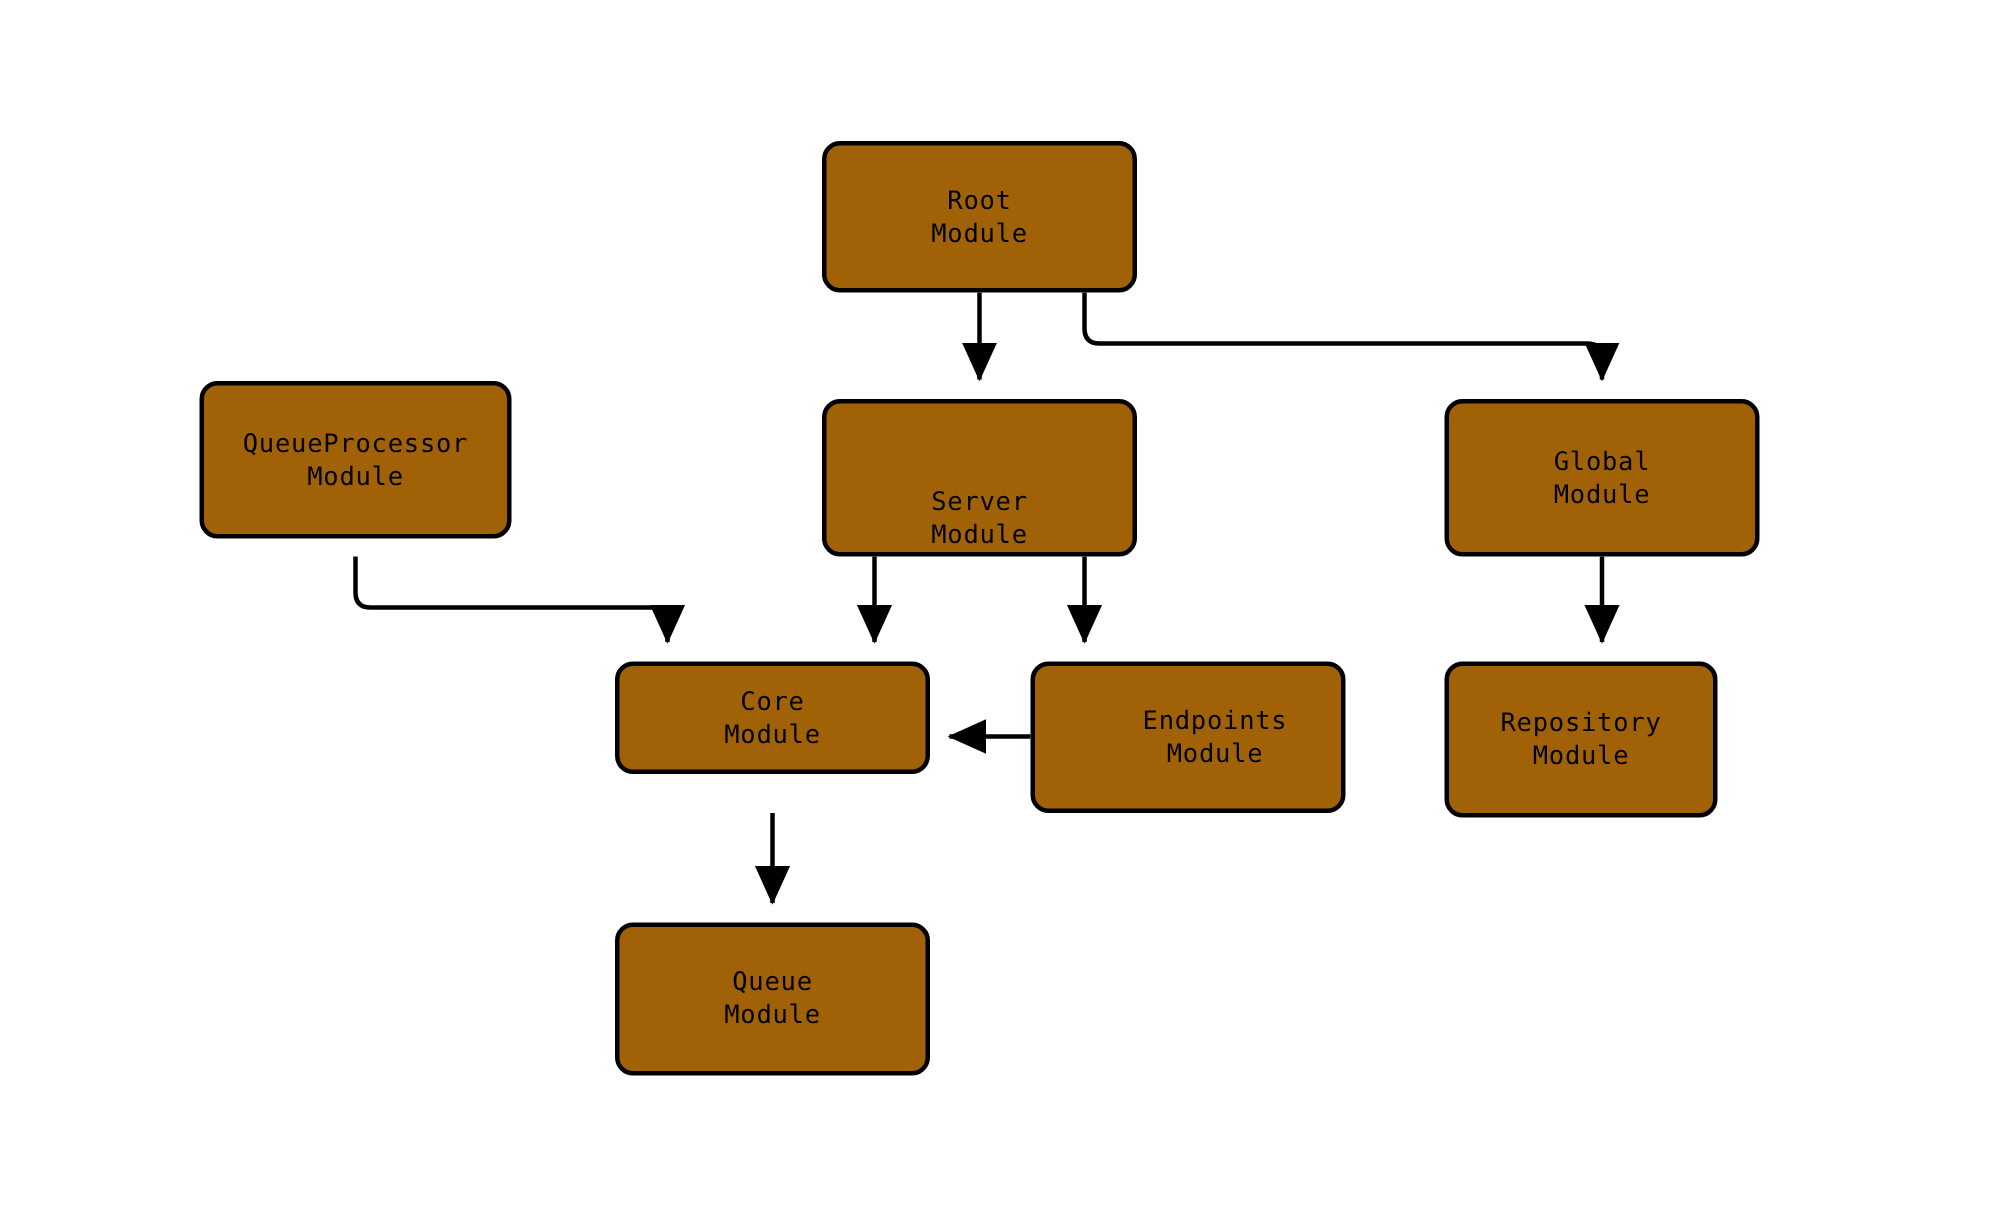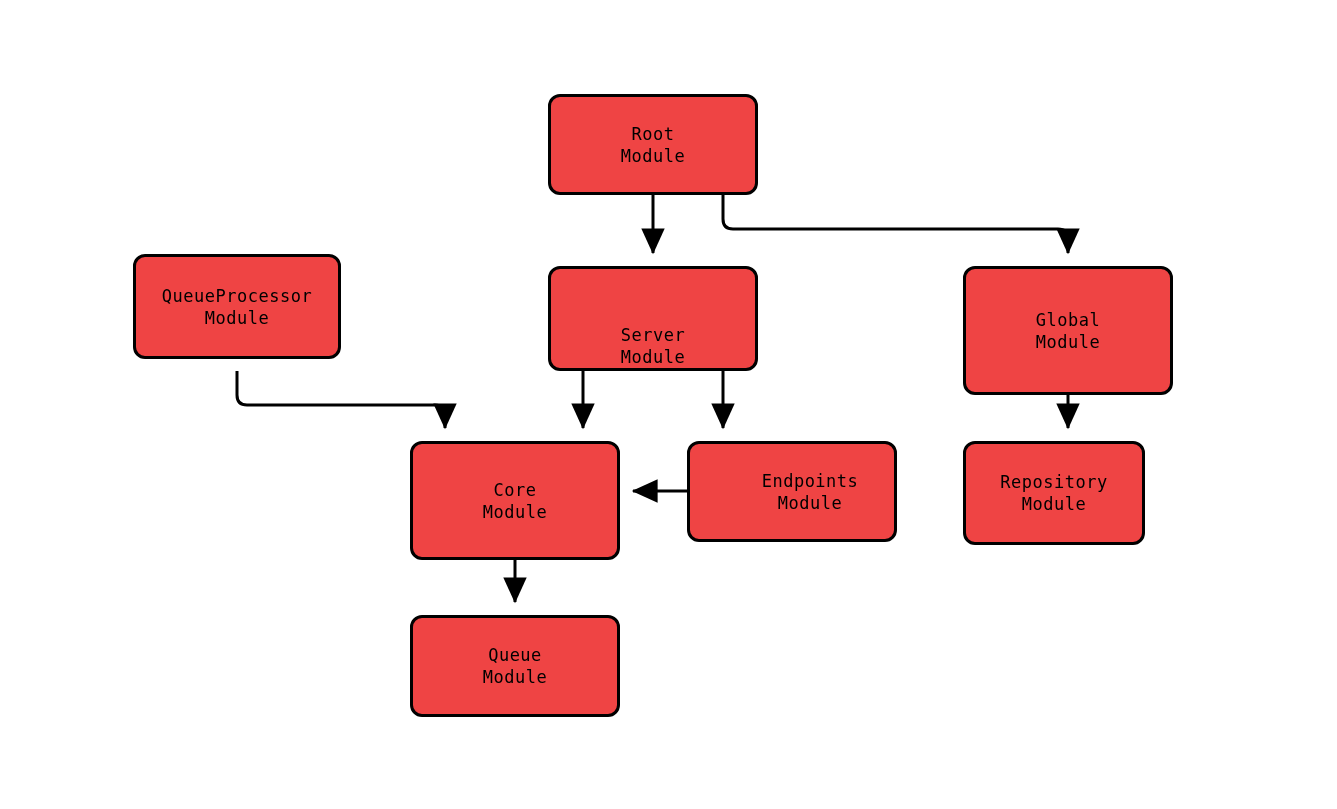--- a/index.html
+++ b/index.html
@@ -20,21 +20,21 @@
     position: absolute;
     left: 0;
     top: 0;
     width: 1337px;
     height: 809px;
     pointer-events: none;
   }
   .node {
     position: absolute;
     box-sizing: border-box;
-    background: #ef4444;
+    background: #a16207;
     border: 3px solid #000000;
     border-radius: 12px;
     display: flex;
     flex-direction: column;
     align-items: center;
     justify-content: center;
     text-align: center;
     color: #000000;
     font-family: "DejaVu Sans Mono", "Liberation Mono", monospace;
     font-size: 17px;
@@ -84,26 +84,26 @@
   <div class="node" style="left:133px; top:254px; width:208px; height:105px;">
     <span class="node-line">QueueProcessor</span>
     <span class="node-line">Module</span>
   </div>
 
   <div class="node" style="left:548px; top:266px; width:210px; height:105px;justify-content:flex-end;">
     <span class="node-line">Server</span>
     <span class="node-line">Module</span>
   </div>
 
-  <div class="node" style="left:963px; top:266px; width:210px; height:129px;">
+  <div class="node" style="left:963px; top:266px; width:210px; height:105px;">
     <span class="node-line">Global</span>
     <span class="node-line">Module</span>
   </div>
 
-  <div class="node" style="left:410px; top:441px; width:210px; height:119px;">
+  <div class="node" style="left:410px; top:441px; width:210px; height:75px;">
     <span class="node-line">Core</span>
     <span class="node-line">Module</span>
   </div>
 
   <div class="node" style="left:687px; top:441px; width:210px; height:101px;padding-left:36px;">
     <span class="node-line">Endpoints</span>
     <span class="node-line">Module</span>
   </div>
 
   <div class="node" style="left:963px; top:441px; width:182px; height:104px;text-align:center;">

